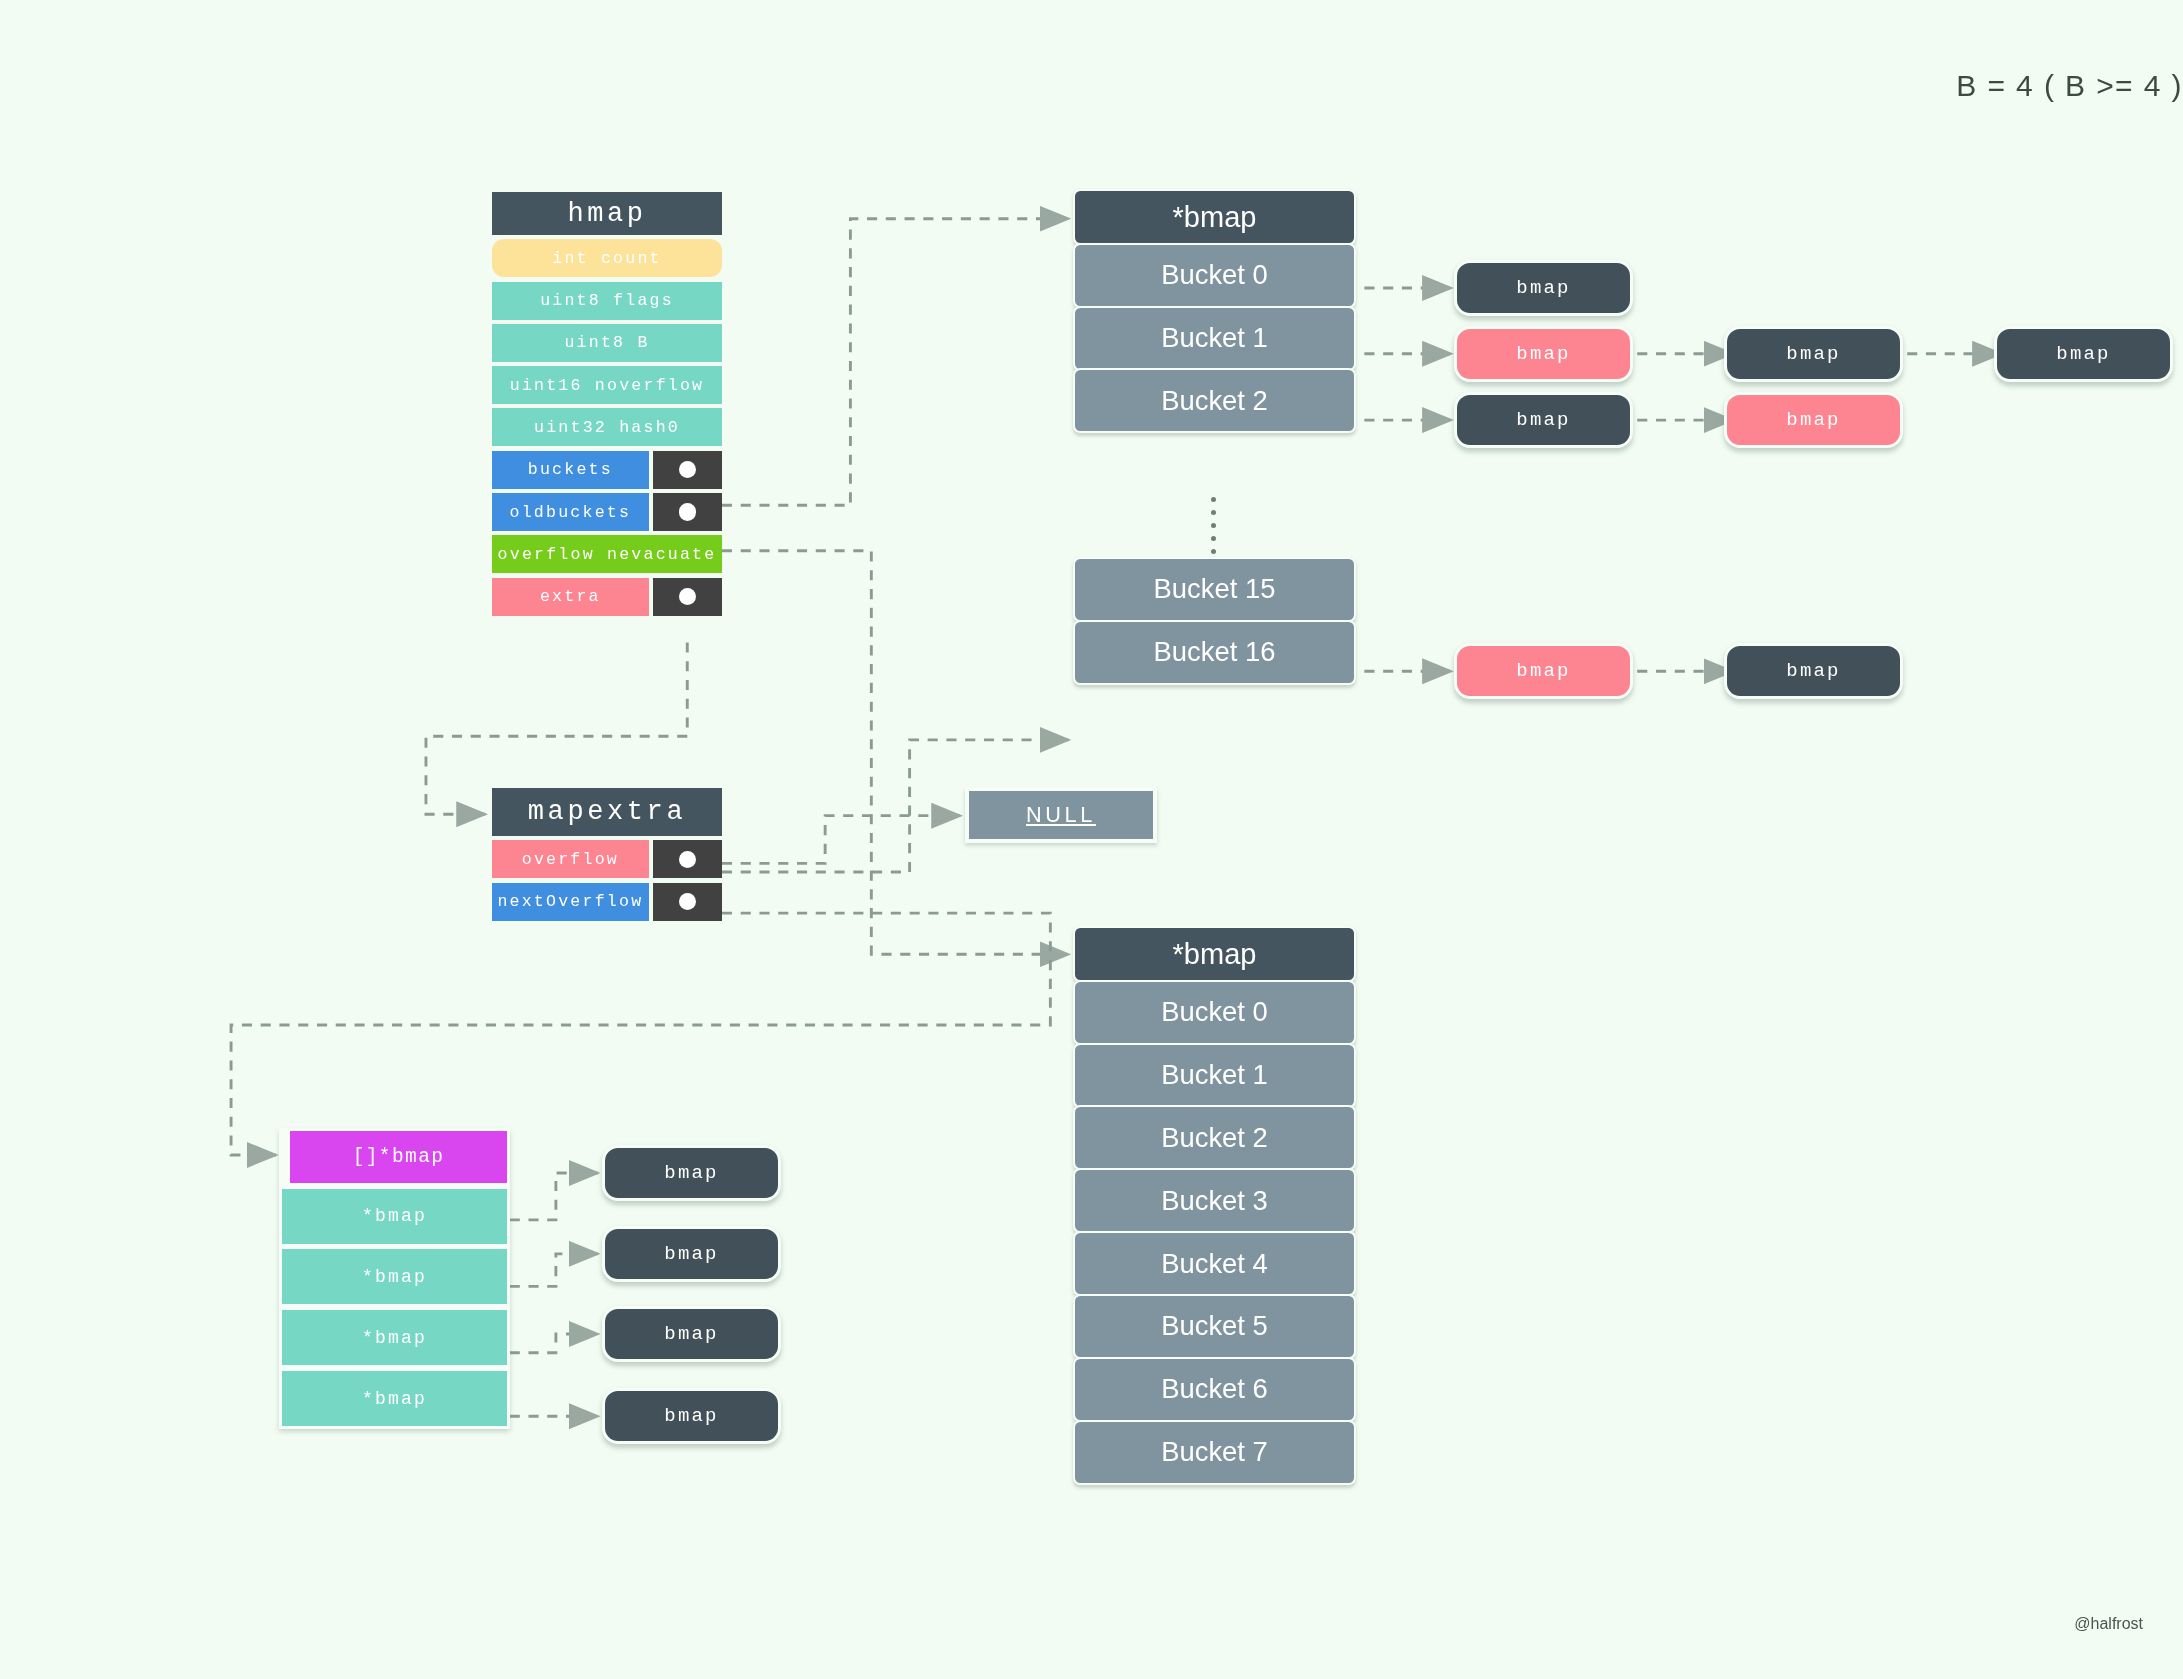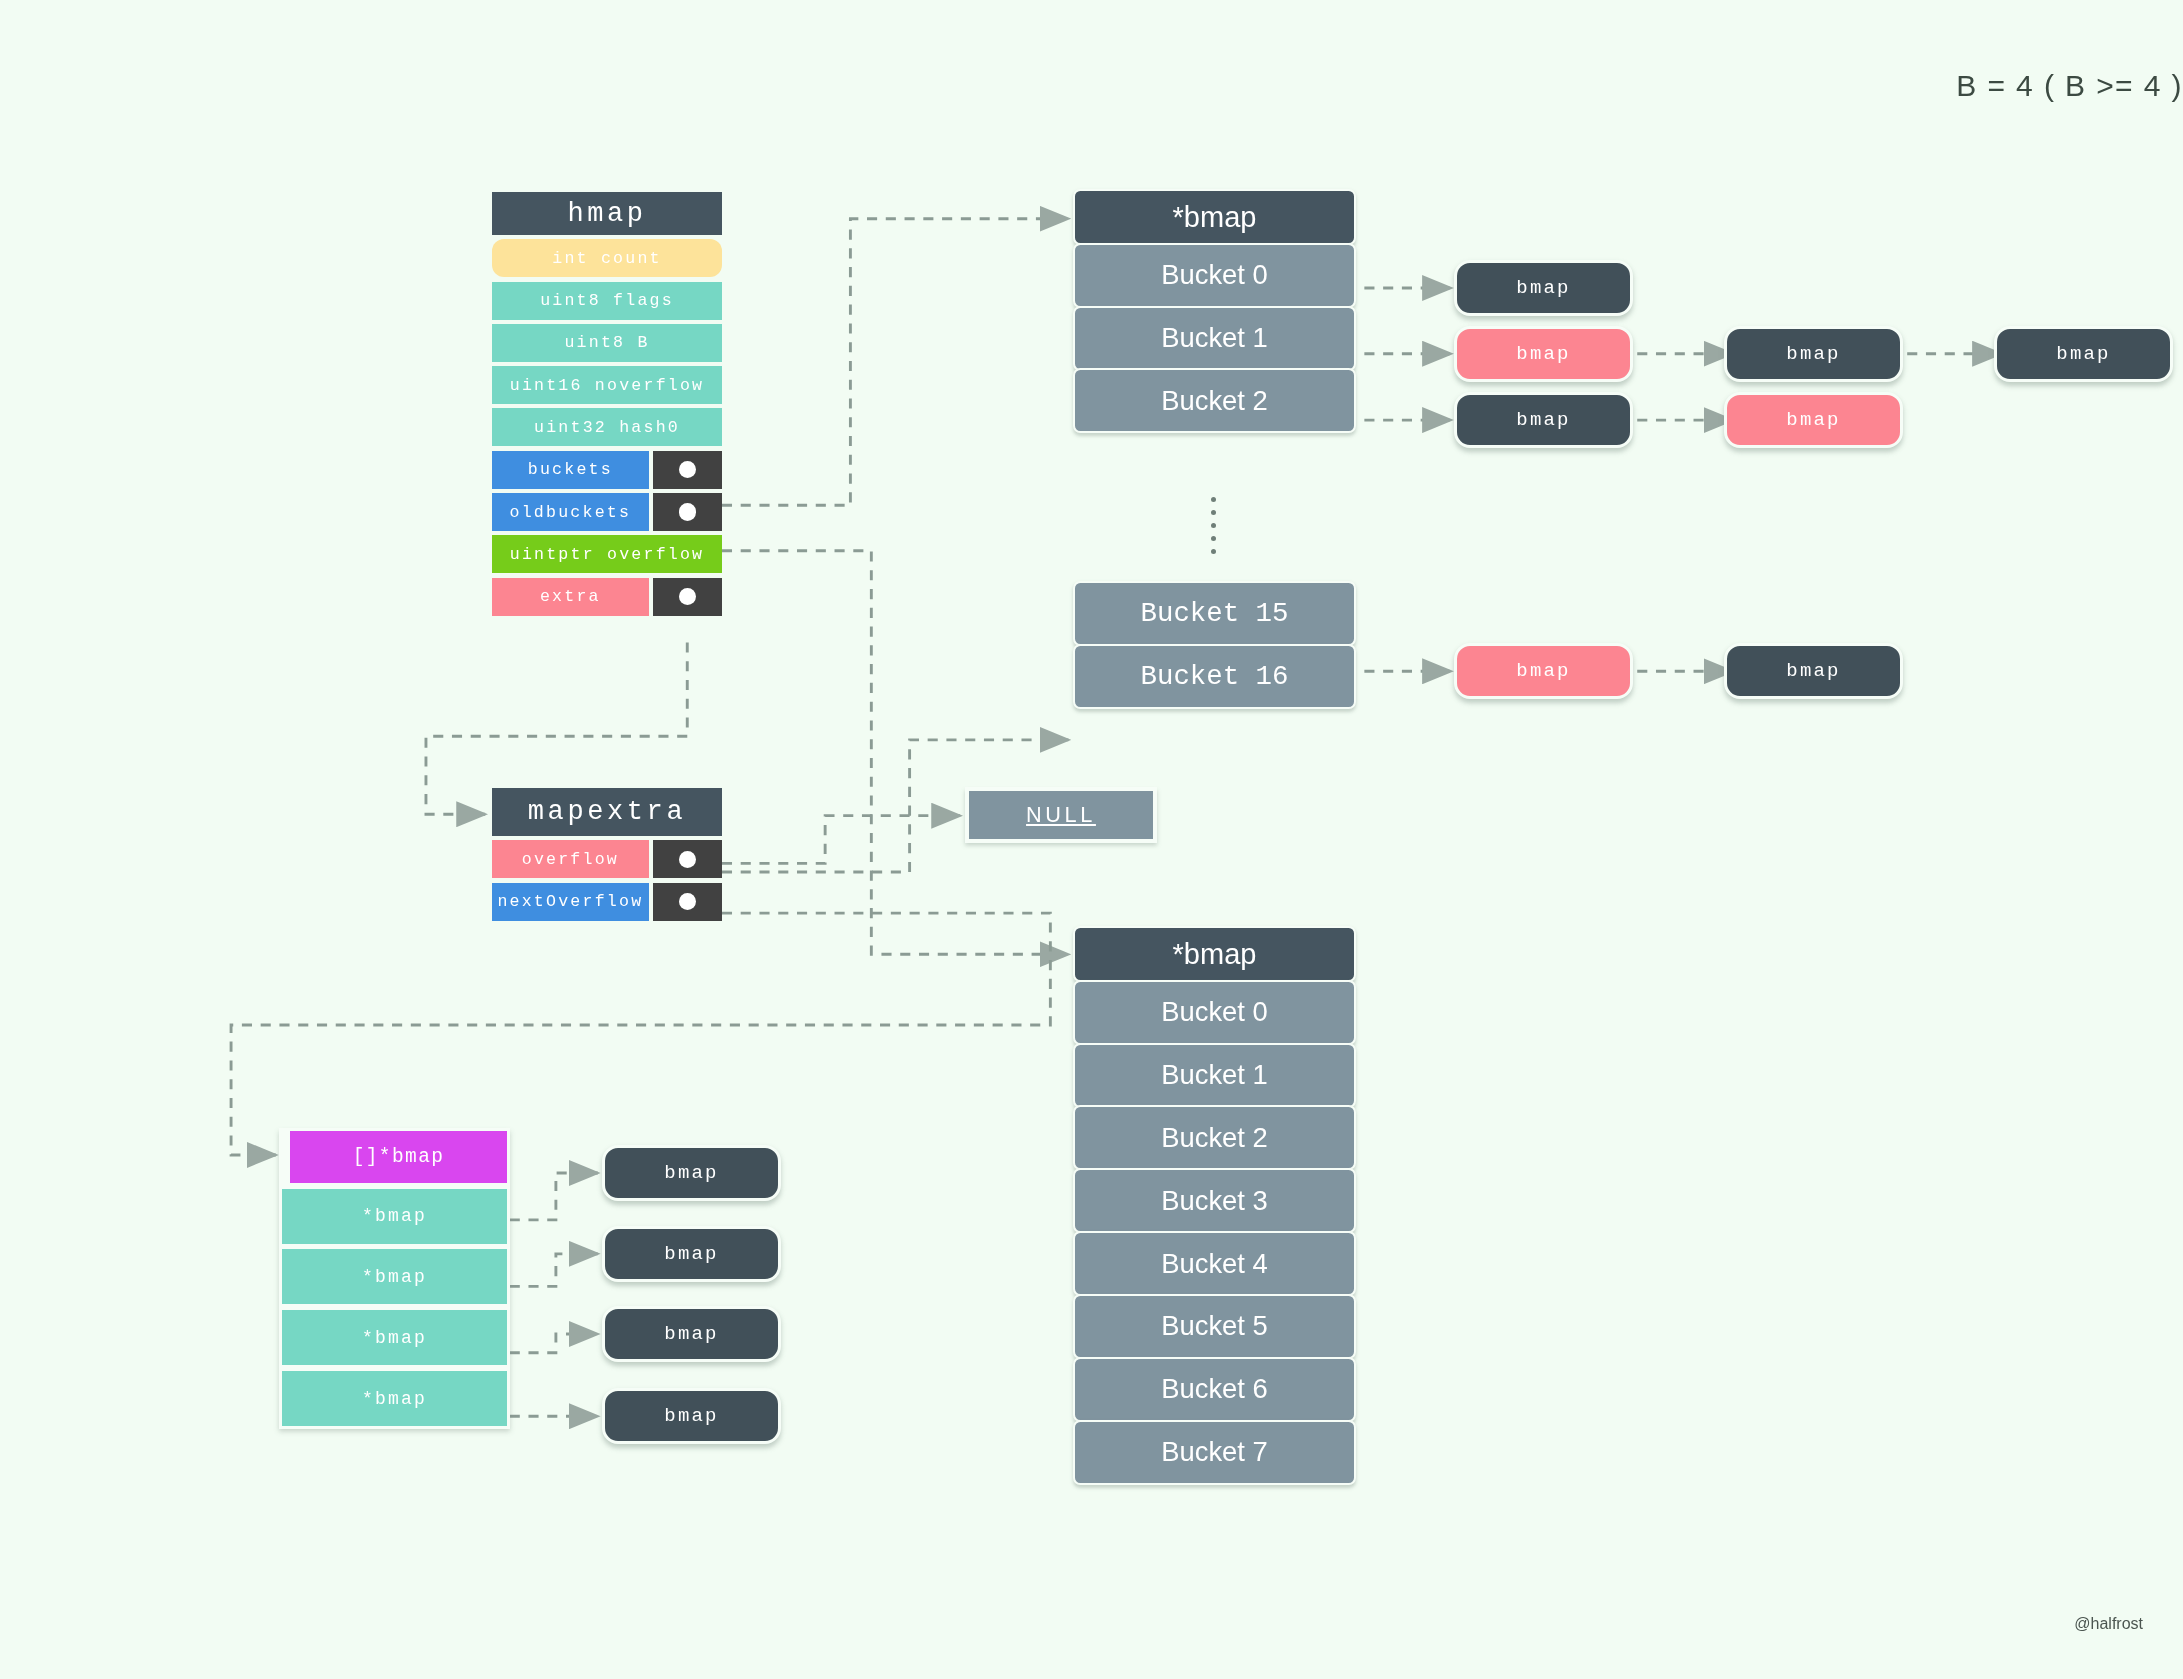--- a/index.html
+++ b/index.html
@@ -177,21 +177,21 @@
             <span class="dot"></span>
           </div>
         </div>
         <div class="row">
           <div class="field f-blue">oldbuckets</div>
           <div class="ptr">
             <span class="dot"></span>
           </div>
         </div>
         <div class="row">
-          <div class="field f-green">uintptr overflow</div>
+          <div class="field f-green">overflow nevacuate</div>
         </div>
         <div class="row">
           <div class="field f-pink">extra</div>
           <div class="ptr">
             <span class="dot"></span>
           </div>
         </div>
       </div>
   </div>
 
@@ -223,21 +223,21 @@
   </div>
 
   <div class="vdots" style="left:1211px;top:497px;">
     <i></i>
       <i></i>
       <i></i>
       <i></i>
       <i></i>
   </div>
 
-  <div class="btable" id="buckets-tail" style="left:1073px;top:583px;font-family:Liberation Mono, monospace;">
+  <div class="btable" id="buckets-tail" style="left:1073px;top:559px;">
     <div id="buckets-tail-rows">
         <div class="brow">Bucket 15</div>
         <div class="brow">Bucket 16</div>
       </div>
   </div>
 
   <div class="nullbox" style="left:965px;top:787px;">NULL</div>
 
   <div class="btable" id="buckets-old" style="left:1073px;top:926px;">
     <div class="bhdr">*bmap</div>

